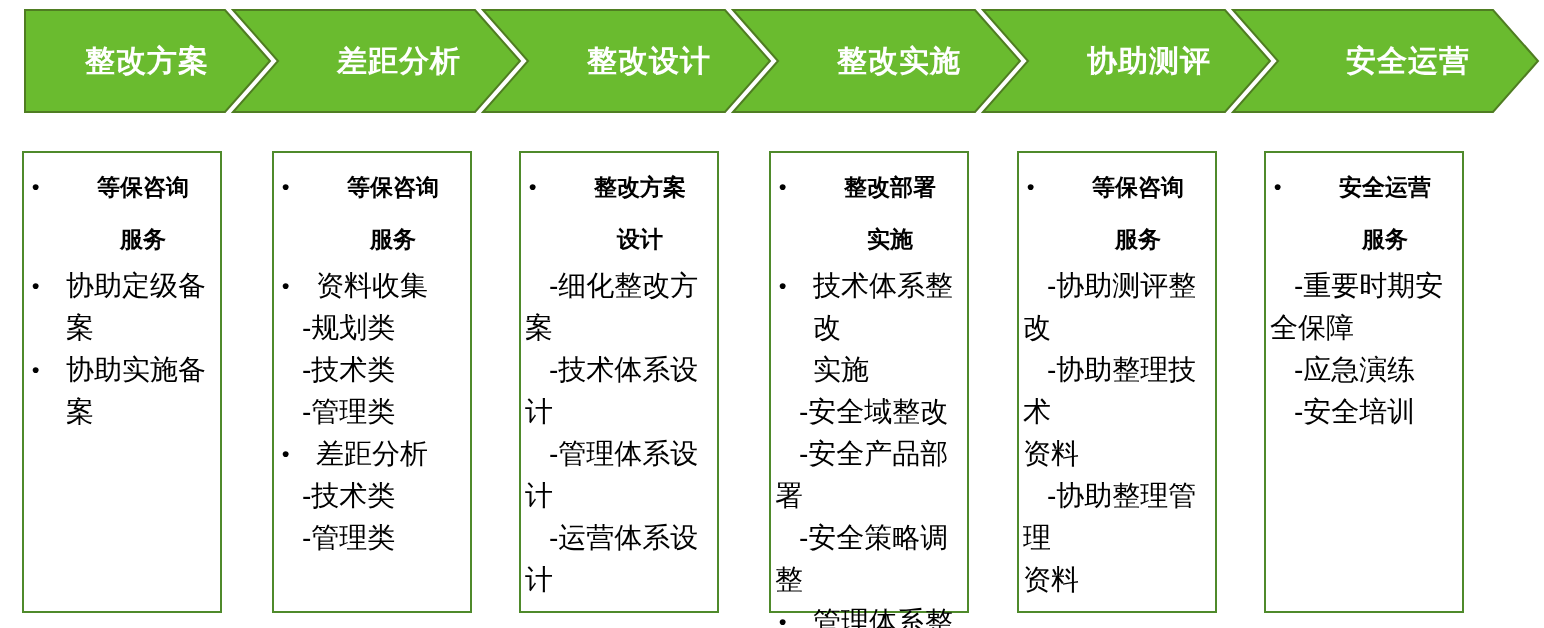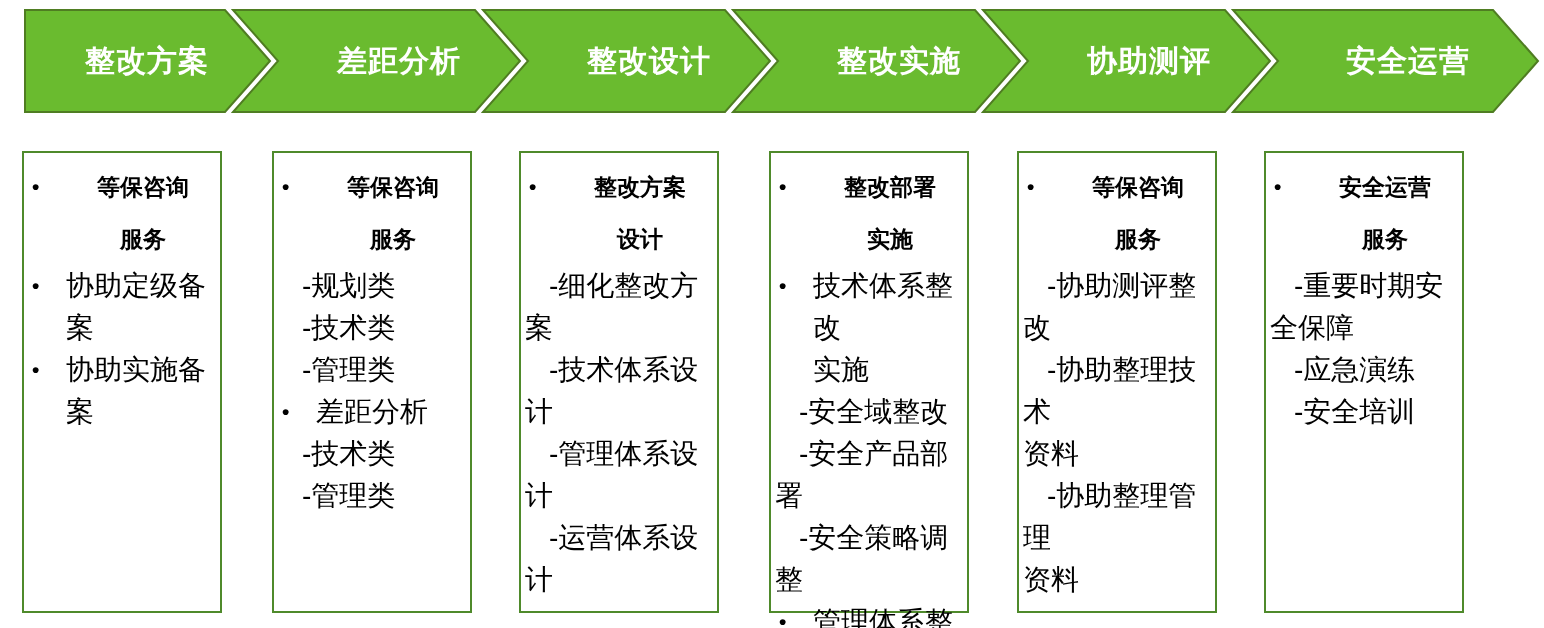--- a/index.html
+++ b/index.html
@@ -70,20 +70,21 @@
         <div class="item bullet-bold">等保咨询
 服务</div>
         <div class="item bullet">协助定级备案</div>
         <div class="item bullet">协助实施备案</div>
       </div>
   </div>
   <div class="box" style="left:272px">
     <div class="box-items">
         <div class="item bullet-bold">等保咨询
 服务</div>
+        <div class="item bullet">资料收集</div>
         <div class="item dash">-规划类</div>
         <div class="item dash">-技术类</div>
         <div class="item dash">-管理类</div>
         <div class="item bullet">差距分析</div>
         <div class="item dash">-技术类</div>
         <div class="item dash">-管理类</div>
       </div>
   </div>
   <div class="box" style="left:519px">
     <div class="box-items">

